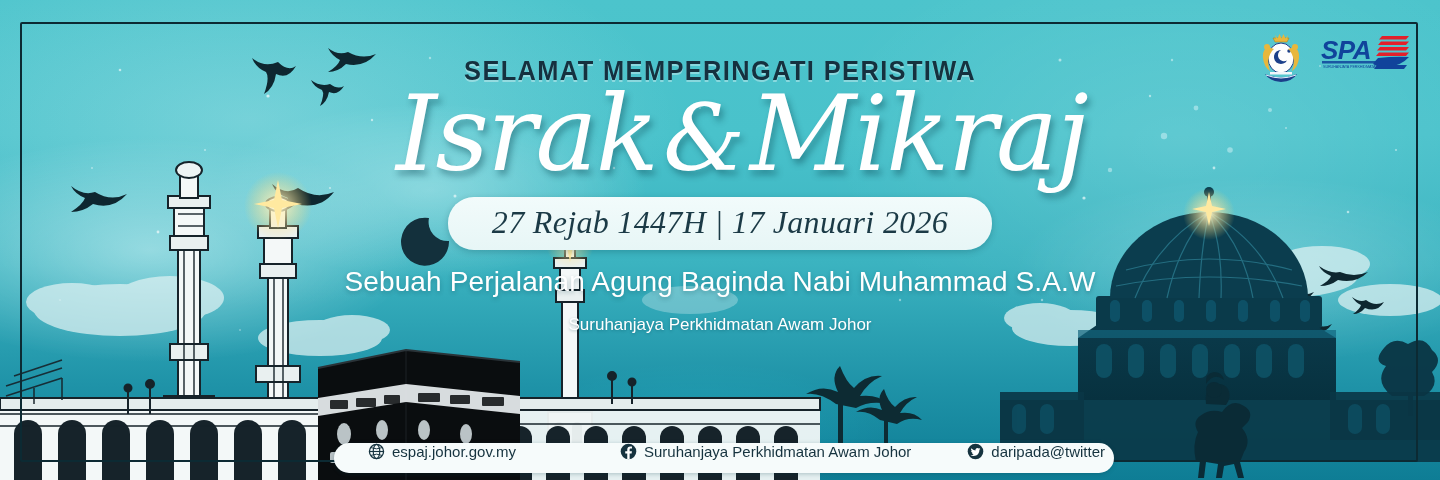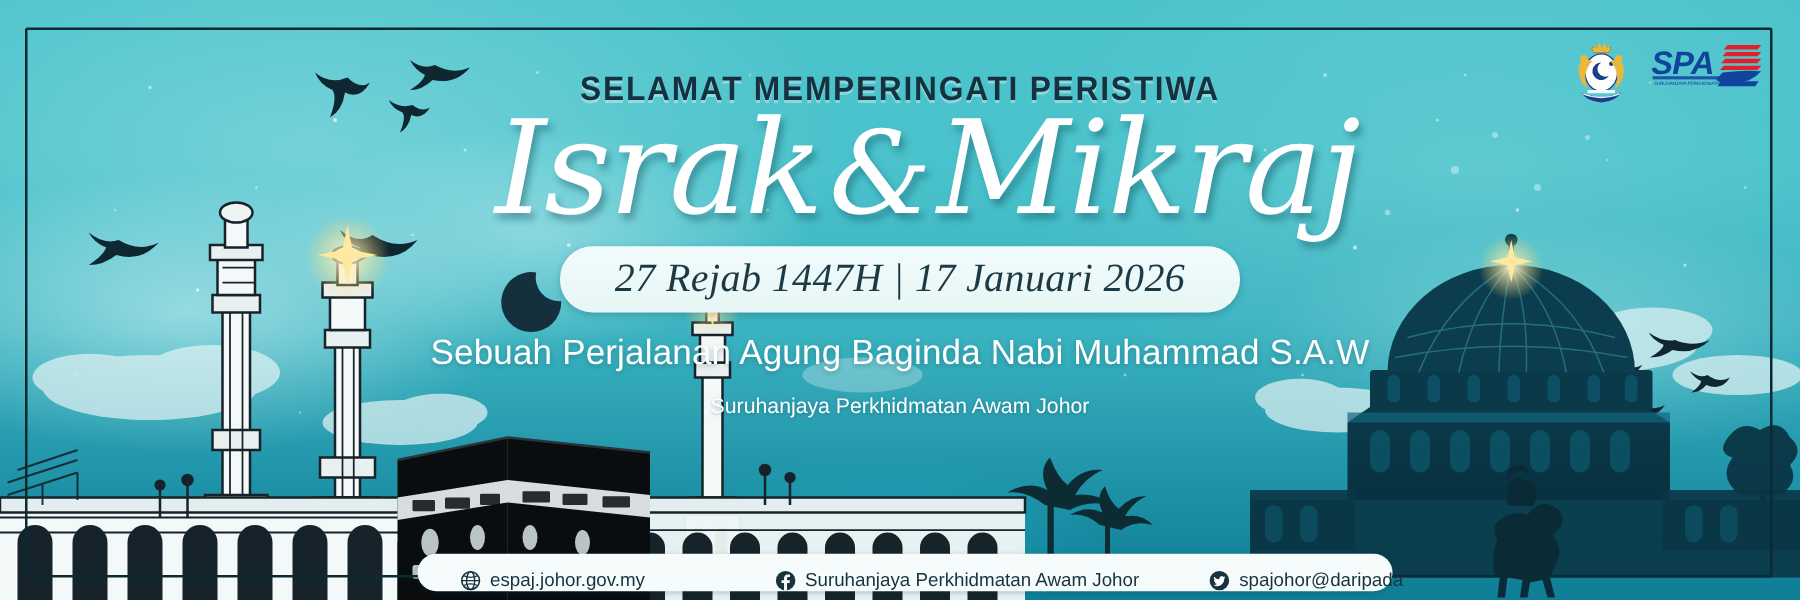--- a/index.html
+++ b/index.html
@@ -68,21 +68,21 @@
   }
   .regards{margin-top:16px;line-height:1.35;}
   .regards .r1{display:block;font-style:italic;font-weight:700;font-size:17px;color:#ffffff;
     text-shadow:0 1px 3px rgba(6,60,74,.35);}
   .regards .r2{display:block;font-size:17px;color:#ffffff;
     text-shadow:0 1px 3px rgba(6,60,74,.35);}
   
   .contact-bar{
     position:absolute;left:334px;top:443px;width:780px;height:30px;
     background:#f6fbfb;border-radius:16px;z-index:8;
-    display:flex;align-items:flex-end;
+    display:flex;align-items:flex-start;
     box-shadow:0 1px 4px rgba(4,50,62,.25);
   }
   .contact-item{display:flex;align-items:center;gap:7px;color:#16333f;font-size:15px;white-space:nowrap;}
   .c1{margin-left:34px;}
   .c2{margin-left:104px;}
   .c3{margin-left:56px;}
   .c-ico{width:17px;height:17px;flex:0 0 17px;display:block;}
   
   .art{position:absolute;inset:0;z-index:3;pointer-events:none;}
   .art-front{position:absolute;inset:0;z-index:5;pointer-events:none;}
@@ -482,18 +482,18 @@
         <path d="M13.6 23v-8.2h2.8l.42-3.2h-3.22V9.5c0-.93.26-1.56 1.6-1.56h1.7V5.1A23 23 0 0 0 14.4 5c-2.47 0-4.16 1.5-4.16 4.27v2.33H7.4v3.2h2.84V23z" fill="#ffffff"></path>
       </svg>
       <span>Suruhanjaya Perkhidmatan Awam Johor</span>
     </div>
 
     <div class="contact-item c3">
       <svg class="c-ico" viewBox="0 0 24 24">
         <circle cx="12" cy="12" r="11" fill="#16333f"></circle>
         <path d="M19 8.3a5.7 5.7 0 0 1-1.64.45 2.86 2.86 0 0 0 1.26-1.58 5.7 5.7 0 0 1-1.81.7 2.85 2.85 0 0 0-4.86 2.6A8.1 8.1 0 0 1 6.1 7.5a2.85 2.85 0 0 0 .88 3.8 2.8 2.8 0 0 1-1.29-.36v.04a2.85 2.85 0 0 0 2.29 2.8 2.9 2.9 0 0 1-1.29.05 2.86 2.86 0 0 0 2.66 1.98A5.73 5.73 0 0 1 5 17a8.07 8.07 0 0 0 4.37 1.28c5.25 0 8.12-4.35 8.12-8.12v-.37A5.8 5.8 0 0 0 19 8.3z" fill="#ffffff"></path>
       </svg>
-      <span>spajohor@daripada</span>
+      <span>daripada@twitter</span>
     </div>
   </div>
 
   <div class="frame"></div>
 </div>
 
 </body></html>

